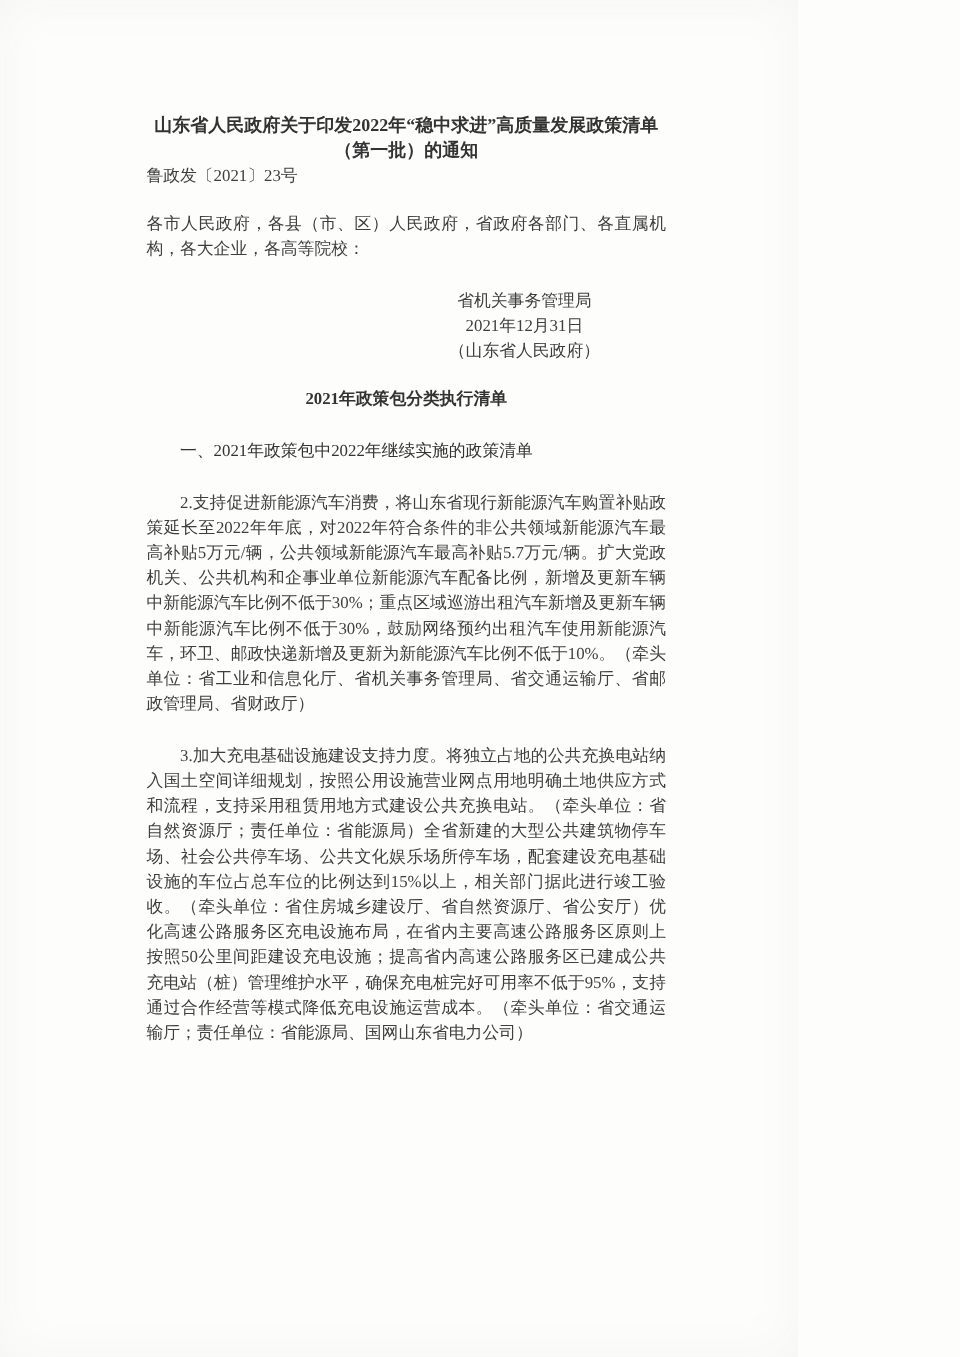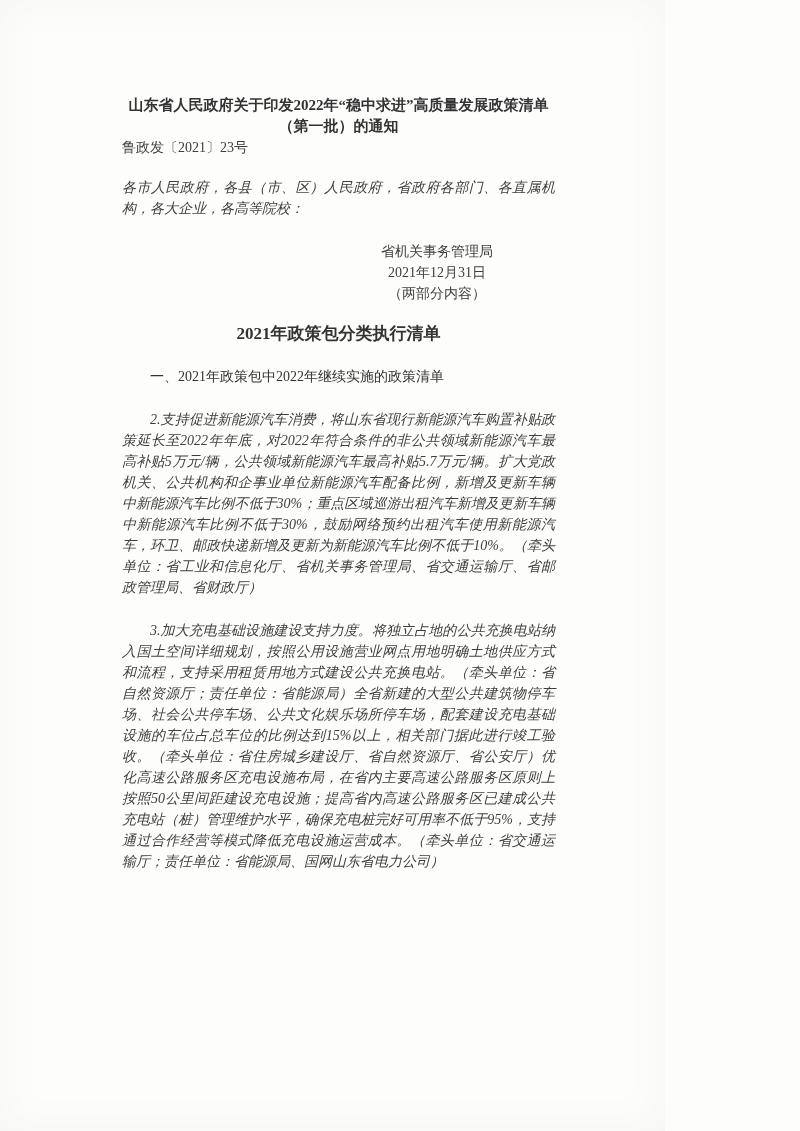--- a/index.html
+++ b/index.html
@@ -30,40 +30,39 @@
     line-height: 21px;
   }
   .doc-number {
     margin: 0;
     text-align: left;
     line-height: 21px;
   }
   p {
     margin: 0;
     text-align: justify;
-    font-style: italic;
   }
   .salutation {
     margin-top: 19px;
   }
   .indent {
     text-indent: 2em;
   }
   .intro {
     margin-top: 22px;
   }
   .signature-block {
     margin: 22px 28px 0 auto;
     width: 180px;
     text-align: center;
     line-height: 21px;
   }
   .section-title {
     margin: 19px 0 0 0;
-    font-size: 17px;
+    font-size: 14px;
     font-weight: bold;
     text-align: center;
     color: #333333;
     line-height: 21px;
   }
   .subsection-title {
     margin: 22px 0 13px 0;
     font-size: 14px;
     font-weight: normal;
     color: #333333;
@@ -85,21 +84,21 @@
   <h1 class="doc-title">山东省人民政府关于印发2022年“稳中求进”高质量发展政策清单（第一批）的通知</h1>
 
   <div class="doc-number">鲁政发〔2021〕23号</div>
 
   <p class="salutation">各市人民政府，各县（市、区）人民政府，省政府各部门、各直属机构，各大企业，各高等院校：</p>
 
 
   <div class="signature-block">
     <div>省机关事务管理局</div>
     <div>2021年12月31日</div>
-    <div>（两部分内容）</div>
+    <div>（山东省人民政府）</div>
   </div>
 
   <h2 class="section-title">2021年政策包分类执行清单</h2>
 
   <h3 class="subsection-title">一、2021年政策包中2022年继续实施的政策清单</h3>
 
 
 
   <p class="indent policy-item">2.支持促进新能源汽车消费，将山东省现行新能源汽车购置补贴政策延长至2022年年底，对2022年符合条件的非公共领域新能源汽车最高补贴5万元/辆，公共领域新能源汽车最高补贴5.7万元/辆。扩大党政机关、公共机构和企事业单位新能源汽车配备比例，新增及更新车辆中新能源汽车比例不低于30%；重点区域巡游出租汽车新增及更新车辆中新能源汽车比例不低于30%，鼓励网络预约出租汽车使用新能源汽车，环卫、邮政快递新增及更新为新能源汽车比例不低于10%。（牵头单位：省工业和信息化厅、省机关事务管理局、省交通运输厅、省邮政管理局、省财政厅）</p>
 

